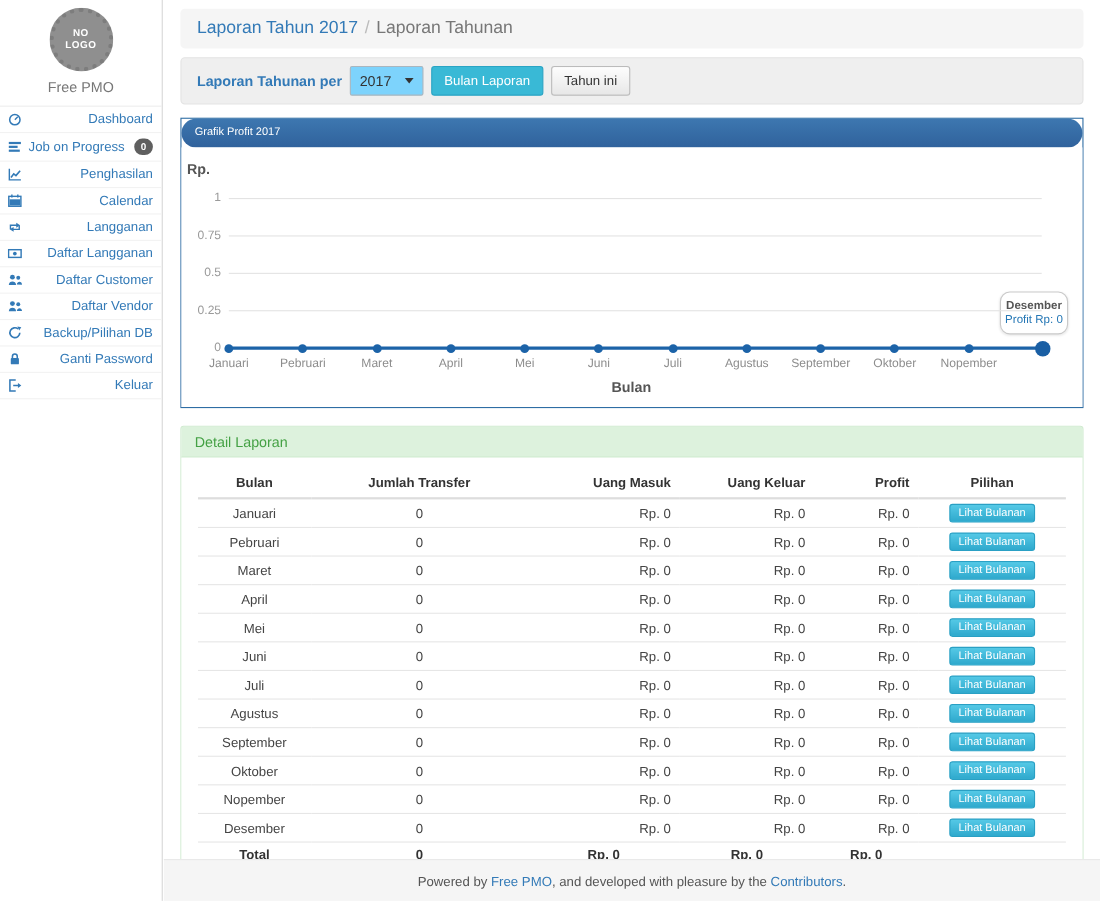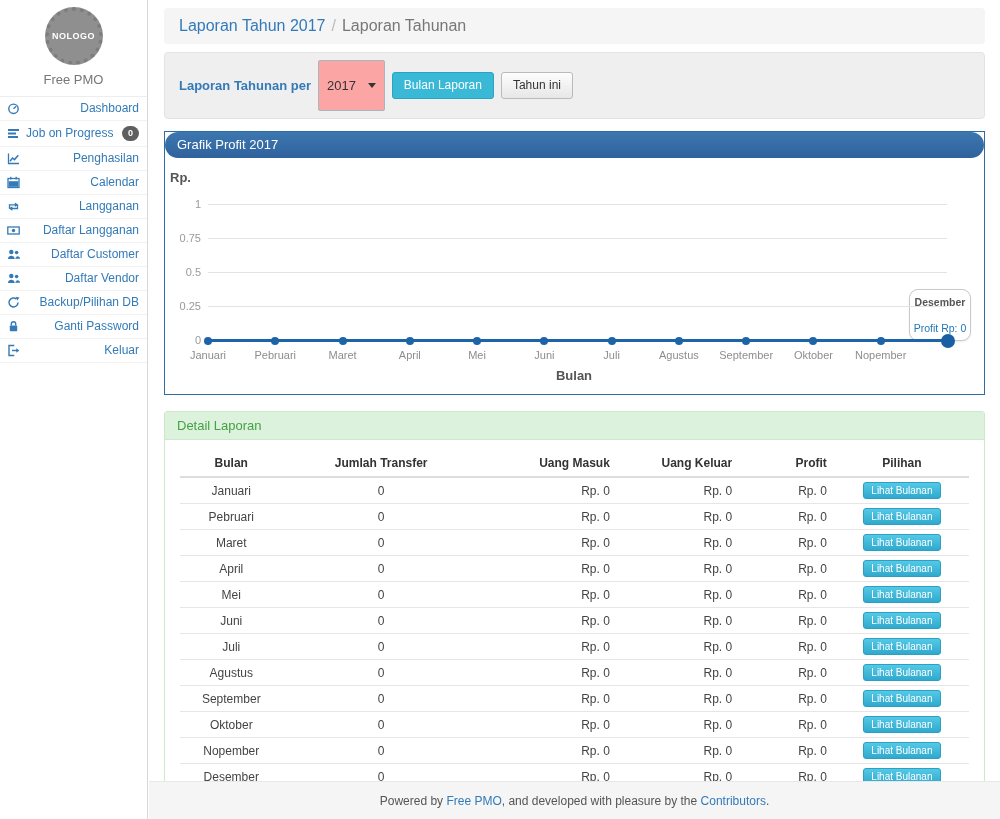--- a/index.html
+++ b/index.html
@@ -13,21 +13,21 @@
 
   
   .sidebar {
     position:absolute; left:0; top:0; bottom:0; width:148px;
     background:#fff; border-right:1px solid #d8d8d8;
   }
   .logo-area { text-align:center; padding-top:7px; }
   .logo-circle {
     width:58px; height:58px; margin:0 auto 7px; border-radius:50%;
     background:#8f8f8f; border:4px dotted #7d7d7d;
-    display:flex; flex-direction:row; align-items:center; justify-content:center;
+    display:flex; flex-direction:column; justify-content:center;
     color:#fff; font-size:9px; font-weight:bold; letter-spacing:.5px; line-height:1.2;
   }
   .brand { color:#777; font-size:13px; padding-bottom:9px; }
   .side-menu { border-top:1px solid #ededed; }
   .side-item {
     display:flex; align-items:center; gap:6px;
     padding:5px 8px 5px 7px; border-bottom:1px solid #f2f2f2;
     color:#337ab7; font-size:12px; text-decoration:none; line-height:13px;justify-content:space-between;
   }
   .side-icon { width:13px; height:13px; flex:0 0 13px; display:inline-flex; }
@@ -46,54 +46,54 @@
   .breadcrumb a { color:#337ab7; text-decoration:none; }
   .bc-sep { margin:0 6px; color:#bbb; }
 
   .filter-well {
     background:#efefef; border:1px solid #e3e3e3; border-radius:4px;
     padding:7px 14px; margin-bottom:12px;
     display:flex; align-items:center; gap:7px;
   }
   .filter-label { color:#337ab7; font-weight:bold; font-size:13px; }
   .year-select {
-    background:#fca5a5; border:1px solid #a9b6bf; border-radius:2px;
-    padding:17px 8px; font-size:13px; color:#333;
+    background:#7dd3fc; border:1px solid #a9b6bf; border-radius:2px;
+    padding:5px 8px; font-size:13px; color:#333;
     display:inline-flex; align-items:center; gap:12px; cursor:pointer;
   }
   .caret { width:0; height:0; border-left:4px solid transparent; border-right:4px solid transparent; border-top:5px solid #333; }
   .btn { font-size:12px; border-radius:3px; padding:5px 11px; cursor:pointer; line-height:15px; }
   .btn-info { background:#39b9d6; border:1px solid #2aa4c4; color:#fff; }
   .btn-default { background:linear-gradient(#fdfdfd,#e7e7e7); border:1px solid #bbb; color:#333; }
 
   
   .chart-panel { border:1px solid #2e6da4; margin-bottom:16px; background:#fff; }
   .chart-header {
     background:linear-gradient(#3d77b0,#30629c); color:#fff;
-    font-size:13px; padding:6px 12px; line-height:14px;border-radius:13px;
+    font-size:10px; padding:6px 12px; line-height:14px;border-radius:13px;
   }
   .chart-body { position:relative; height:236px; background:#fff; }
   .y-axis-title { position:absolute; left:5px; top:12px; font-size:13px; font-weight:bold; color:#555; }
   .gridline { position:absolute; left:43px; right:37px; height:1px; background:#e3e3e3; }
   .ytick { position:absolute; left:0; width:36px; text-align:right; font-size:11px; color:#9a9a9a; transform:translateY(-50%); }
   .series-line { position:absolute; left:43px; width:740px; height:3px; background:#1c63a8; border-radius:2px; }
   .dot {
     position:absolute; width:8px; height:8px; border-radius:50%;
     background:#1c63a8; transform:translate(-50%,-50%);
   }
   .dot.big { width:14px; height:14px; background:#1a5fa4; }
   .x-label { position:absolute; transform:translateX(-50%); font-size:11px; color:#8d8d8d; white-space:nowrap; }
   .x-axis-title { position:absolute; transform:translateX(-50%); font-size:13px; font-weight:bold; color:#555; }
   .chart-tooltip {
     position:absolute; left:744px; top:131px; width:62px;
     background:#fff; border:1px solid #c9c9c9; border-radius:9px;
     padding:6px 3px; text-align:center; box-shadow:0 1px 2px rgba(0,0,0,.08);
   }
   .tt-title { font-size:10.5px; font-weight:bold; color:#555; }
-  .tt-value { font-size:10.5px; color:#2577b5; margin-top:14px; white-space:nowrap; }
+  .tt-value { font-size:10.5px; color:#2577b5; margin-top:1px; white-space:nowrap; }
 
   
   .detail-panel { border:1px solid #cde9cd; border-radius:3px; margin-bottom:11px; background:#fcfffc; }
   .detail-header {
     background:#ddf2dd; color:#44a144; font-size:13px;
     padding:7px 12px; border-bottom:1px solid #cde9cd; line-height:13px;
   }
   .detail-body { padding:10px 15px 12px; background:#fff; }
   table { width:100%; border-collapse:collapse; font-size:12px; }
   th { font-weight:bold; color:#333; padding:6px 8px; border-bottom:2px solid #ddd; text-align:center; white-space:nowrap; }

